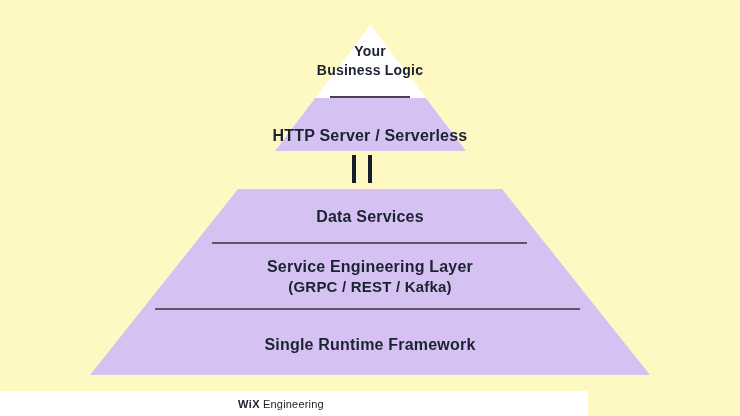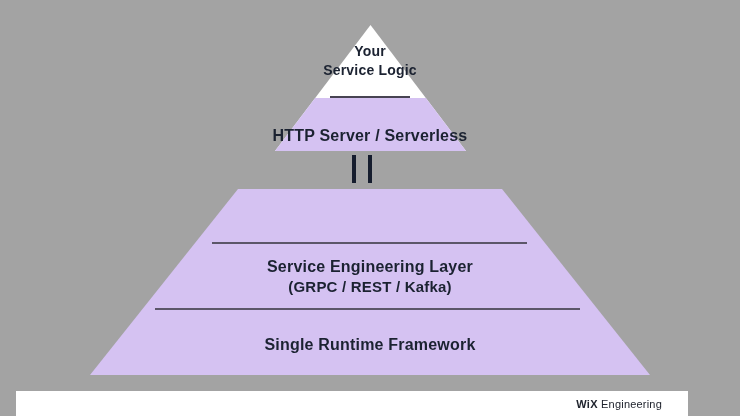--- a/index.html
+++ b/index.html
@@ -1,19 +1,19 @@
 <!DOCTYPE html>
 <html><head>
 <meta charset="utf-8">
 <style>
   html,body{margin:0;padding:0;}
   .canvas{
     position:relative;
     width:740px;height:416px;
-    background:#a3a3a3;
+    background:#fef9c3;
     overflow:hidden;
     font-family:"Liberation Sans","DejaVu Sans",sans-serif;
     color:#1b2231;
   }
   
   .small-pyramid{
     position:absolute;left:275px;top:25px;width:191px;height:126px;
     background:#ffffff;
     -webkit-clip-path:polygon(50% 0,100% 100%,0 100%);
     clip-path:polygon(50% 0,100% 100%,0 100%);
@@ -43,53 +43,54 @@
   .line{position:absolute;height:2px;background:#5c5669;}
   .apex-line{left:330px;top:96px;width:80px;background:#474352;}
   .line-1{left:212px;top:242px;width:315px;}
   .line-2{left:155px;top:308px;width:425px;}
   
   .bar{position:absolute;top:155px;width:4px;height:28px;background:#161d2e;}
   .bar-left{left:352px;}
   .bar-right{left:368px;}
   
   .footer{
-    position:absolute;left:16px;bottom:0;width:672px;height:25px;
+    position:absolute;left:0;bottom:0;width:588px;height:25px;
     background:#ffffff;
-    display:flex;align-items:center;justify-content:flex-end;
+    display:flex;align-items:center;justify-content:center;
   }
   .brand{
     margin-right:26px;font-size:11px;color:#20242e;white-space:nowrap;
   }
   .brand .b{font-weight:800;letter-spacing:.4px;}
   .brand .r{font-weight:400;margin-left:3px;letter-spacing:.2px;}
 </style>
 </head>
 <body>
 
 <div class="canvas">
 
   <div class="small-pyramid">
     <div class="purple-band"></div>
   </div>
 
   <div class="big-trapezoid"></div>
 
   <div class="txt apex-txt">
     <div>Your</div>
-    <div>Service Logic</div>
+    <div>Business Logic</div>
   </div>
 
   <div class="line apex-line"></div>
 
   <div class="txt http-txt">HTTP Server / Serverless</div>
 
   <div class="bar bar-left"></div>
   <div class="bar bar-right"></div>
 
+  <div class="txt data-txt">Data Services</div>
   <div class="line line-1"></div>
 
   <div class="txt sil-txt">Service Engineering Layer</div>
   <div class="txt sil-sub">(GRPC / REST / Kafka)</div>
   <div class="line line-2"></div>
 
   <div class="txt srf-txt">Single Runtime Framework</div>
 
   <div class="footer">
     <div class="brand">

